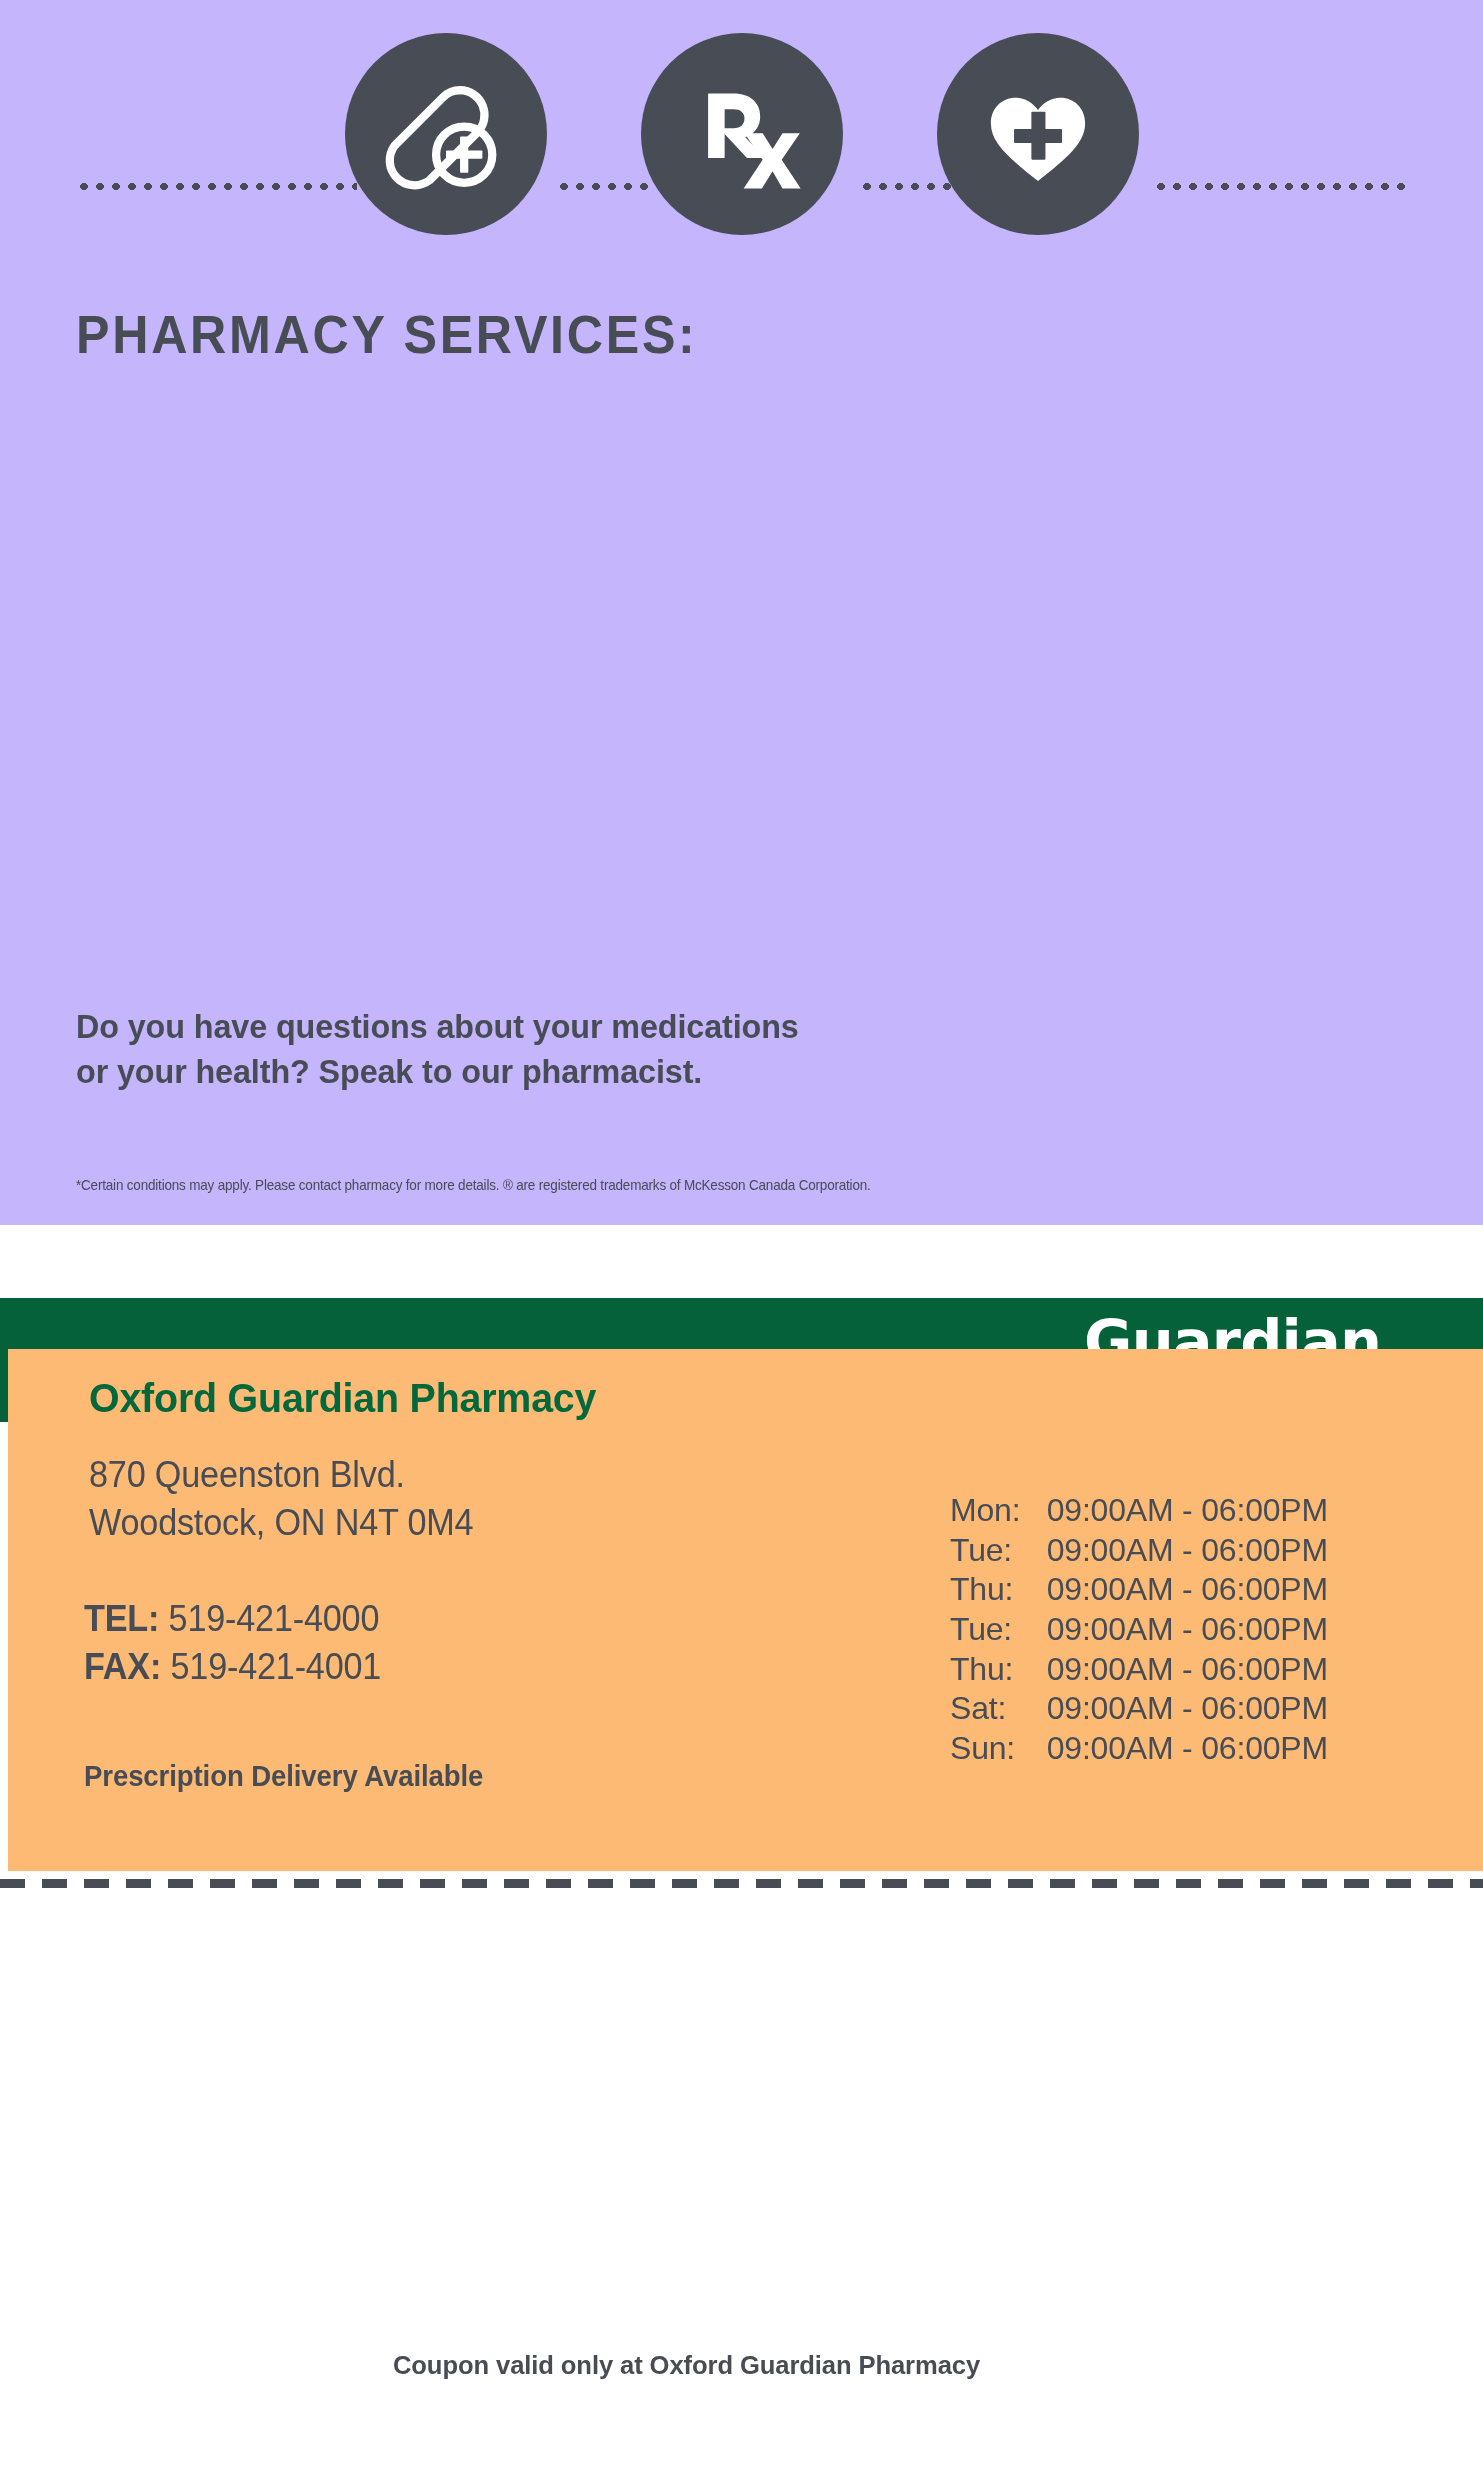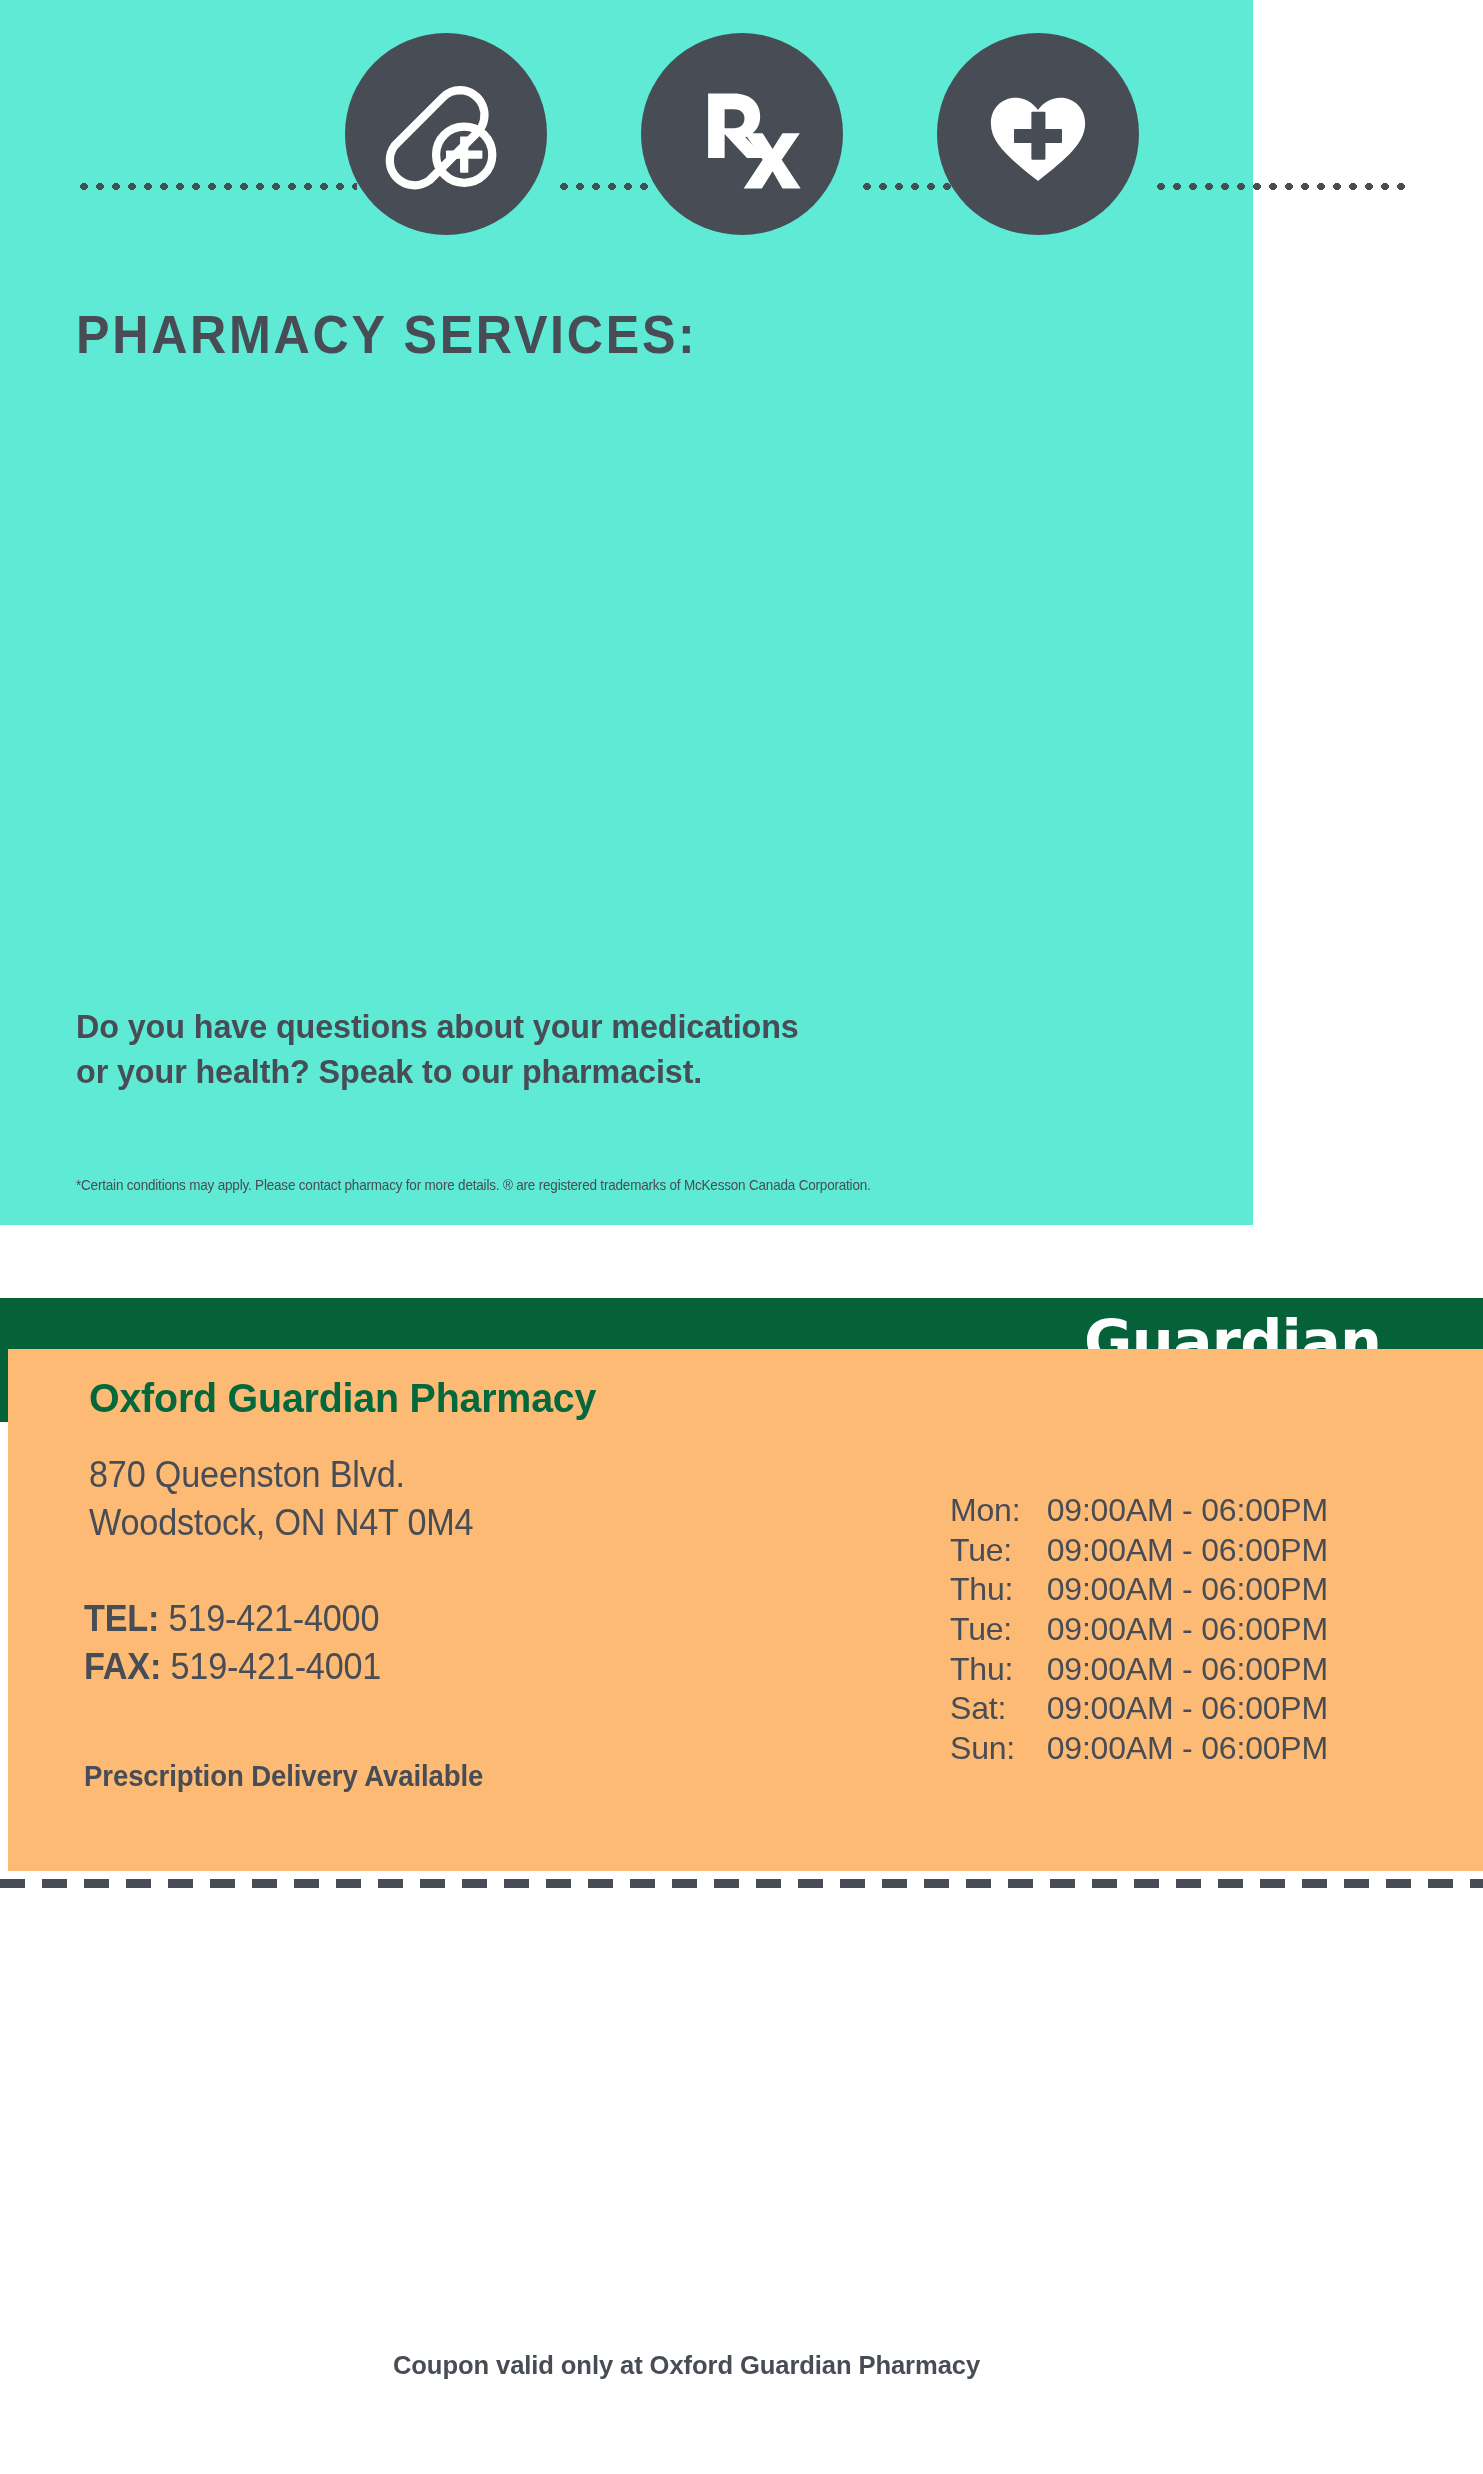--- a/index.html
+++ b/index.html
@@ -18,23 +18,23 @@
     height: 2475px;
     background: #ffffff;
     overflow: hidden;
   }
 
   
   .top-panel {
     position: absolute;
     left: 0;
     top: 0;
-    width: 1253px;
+    width: 1483px;
     height: 1225px;
-    background: #5eead4;
+    background: #c4b5fd;
   }
 
   
   .icon-strip {
     position: absolute;
     left: 0;
     top: 33px;
     width: 1483px;
     height: 215px;
   }

